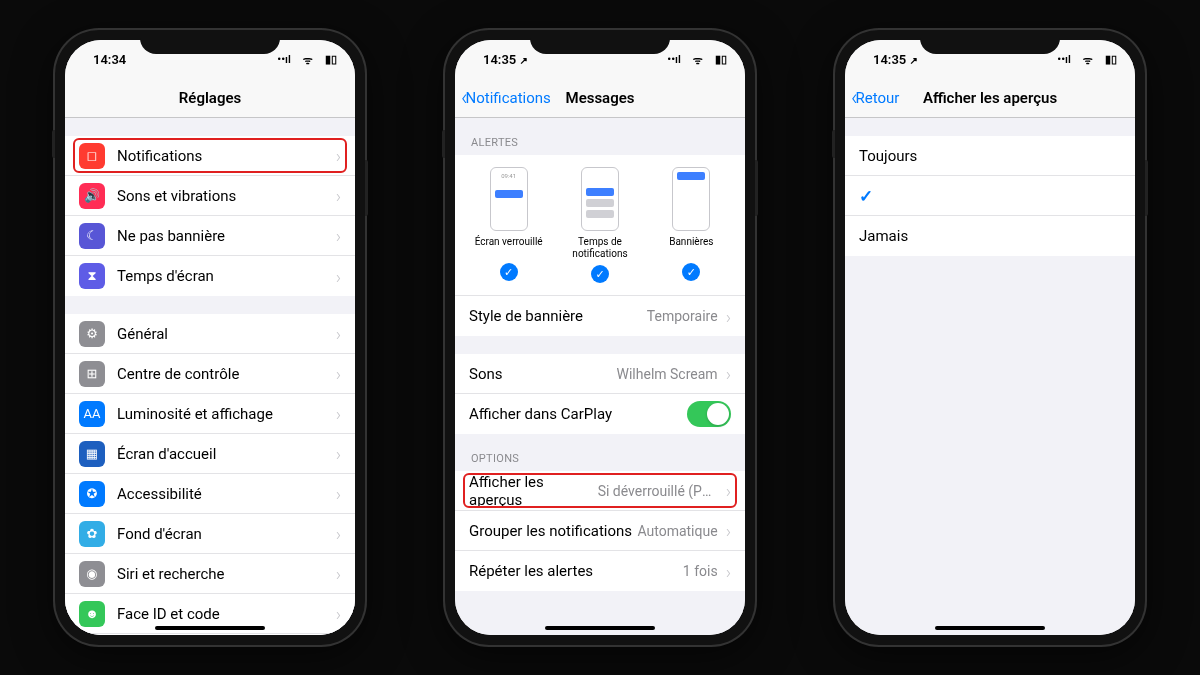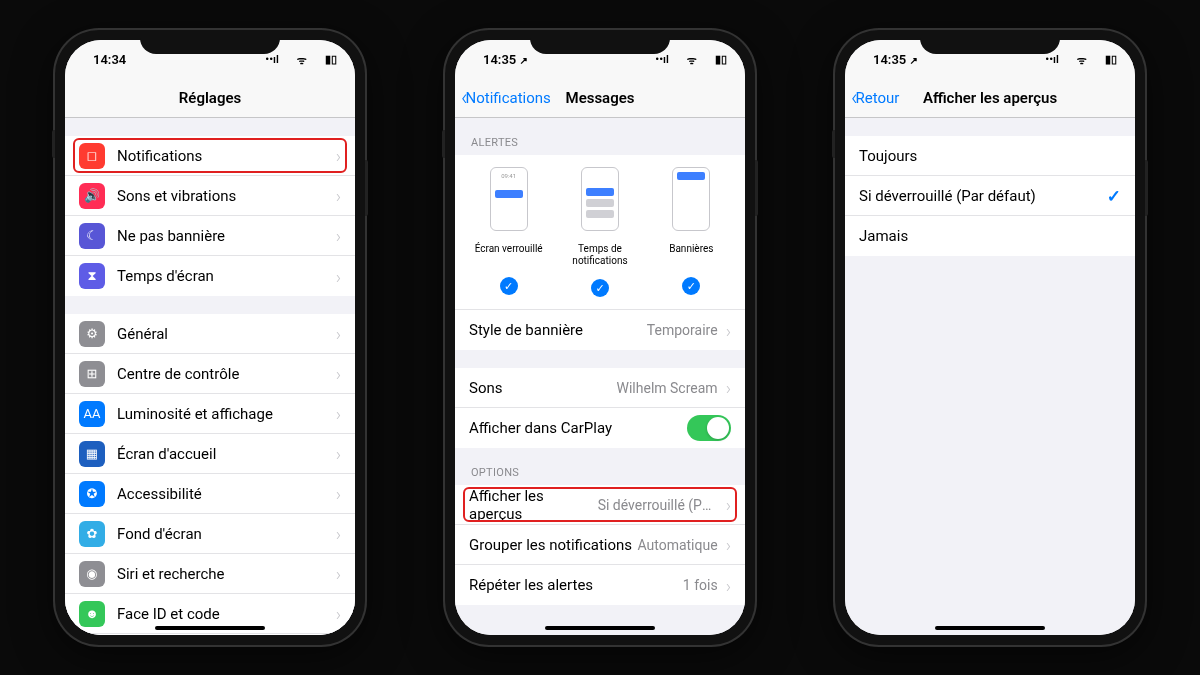--- a/index.html
+++ b/index.html
@@ -3,21 +3,21 @@
 <meta charset="utf-8">
 <style>
 *{box-sizing:border-box;margin:0;padding:0;font-family:-apple-system,BlinkMacSystemFont,"Segoe UI",Roboto,sans-serif}
 body{background:#0a0a0a;display:flex;justify-content:center;align-items:flex-start;gap:80px;padding:30px 0;min-height:675px}
 .phone{width:310px;height:615px;background:#111;border-radius:44px;padding:10px;position:relative;box-shadow:0 0 0 2px #333,0 10px 40px rgba(0,0,0,.6)}
 .phone::before{content:"";position:absolute;left:-3px;top:100px;width:3px;height:28px;background:#222;border-radius:2px 0 0 2px}
 .phone::after{content:"";position:absolute;right:-3px;top:130px;width:3px;height:56px;background:#222;border-radius:0 2px 2px 0}
 .screen{width:100%;height:100%;background:#f2f2f7;border-radius:36px;overflow:hidden;position:relative;display:flex;flex-direction:column}
 .notch{position:absolute;top:0;left:50%;transform:translateX(-50%);width:140px;height:24px;background:#111;border-radius:0 0 16px 16px;z-index:100}
 .status-bar{height:38px;display:flex;align-items:center;justify-content:space-between;padding:0 18px 0 28px;font-size:13px;font-weight:600;background:#f8f8f8;flex-shrink:0}
-.status-icons{display:flex;align-items:center;gap:18px}
+.status-icons{display:flex;align-items:center;gap:12px}
 .status-icons span{font-size:11px}
 .nav-bar{height:40px;background:#f8f8f8;border-bottom:.5px solid #c6c6c8;display:flex;align-items:center;justify-content:center;position:relative;flex-shrink:0}
 .nav-title{font-size:15px;font-weight:600}
 .nav-back{position:absolute;left:6px;display:flex;align-items:center;color:#007aff;font-size:15px;cursor:pointer}
 .nav-back-chevron{font-size:22px;line-height:1;margin-right:-2px;font-weight:300}
 .content{flex:1;overflow-y:auto;background:#f2f2f7}
 .section{margin-top:18px}
 .section-header{font-size:11px;color:#8a8a8e;padding:0 16px 6px;text-transform:uppercase;letter-spacing:.3px}
 .row{background:#fff;height:40px;display:flex;align-items:center;padding:0 14px;border-bottom:.5px solid #e3e3e6;font-size:15px;cursor:pointer;position:relative}
 .row:last-child{border-bottom:none}
@@ -27,21 +27,21 @@
 .chevron{color:#c7c7cc;font-size:18px;font-weight:300}
 .checkmark{color:#007aff;font-size:17px;font-weight:600}
 .highlight{position:absolute;inset:2px 8px;border:2.5px solid #e02020;border-radius:6px;pointer-events:none}
 
 .ic-red{background:#ff3b30}.ic-pink{background:#ff2d55}.ic-purple{background:#5856d6}.ic-indigo{background:#5e5ce6}.ic-gray{background:#8e8e93}.ic-blue{background:#007aff}.ic-cyan{background:#32ade6}.ic-green{background:#34c759}.ic-dblue{background:#1d5fbf}
 
 .toggle{width:44px;height:26px;background:#34c759;border-radius:13px;position:relative}
 .toggle::after{content:"";position:absolute;width:22px;height:22px;background:#fff;border-radius:50%;top:2px;right:2px;box-shadow:0 1px 3px rgba(0,0,0,.2)}
 
 .alerts-panel{background:#fff;padding:12px 8px;display:flex;justify-content:space-around;border-bottom:.5px solid #e3e3e6}
-.alert-opt{display:flex;flex-direction:column;align-items:center;gap:12px;width:85px}
+.alert-opt{display:flex;flex-direction:column;align-items:center;gap:5px;width:85px}
 .alert-phone{width:38px;height:64px;border:1.5px solid #c7c7cc;border-radius:6px;background:#fff;position:relative;overflow:hidden}
 .alert-phone .notif{position:absolute;left:4px;right:4px;height:8px;background:#3d7fff;border-radius:2px}
 .alert-phone .clock{position:absolute;top:4px;left:0;right:0;text-align:center;font-size:6px;color:#999}
 .alert-label{font-size:10px;color:#000;text-align:center;line-height:1.2;min-height:22px}
 .alert-check{width:18px;height:18px;background:#007aff;border-radius:50%;display:flex;align-items:center;justify-content:center;color:#fff;font-size:11px}
 .home-ind{position:absolute;bottom:5px;left:50%;transform:translateX(-50%);width:110px;height:4px;background:#000;border-radius:3px;z-index:50}
 .scrollhint{position:absolute;right:1px;top:280px;width:2.5px;height:120px;background:rgba(0,0,0,.28);border-radius:2px}
 </style>
 </head>
 <body>
@@ -240,21 +240,20 @@
         <span>Retour</span>
       </div>
       <div class="nav-title">Afficher les aperçus</div>
     </div>
     <div class="content">
       <div class="section" id="p3list">
           <div class="row">
             <span class="row-label">Toujours</span>
           </div>
           <div class="row">
-            <span class="row-label">Si déverrouillé (Par défaut)</span>
             <span class="checkmark">✓</span>
           </div>
           <div class="row">
             <span class="row-label">Jamais</span>
           </div>
         </div>
     </div>
     <div class="home-ind"></div>
   </div>
 </div>

